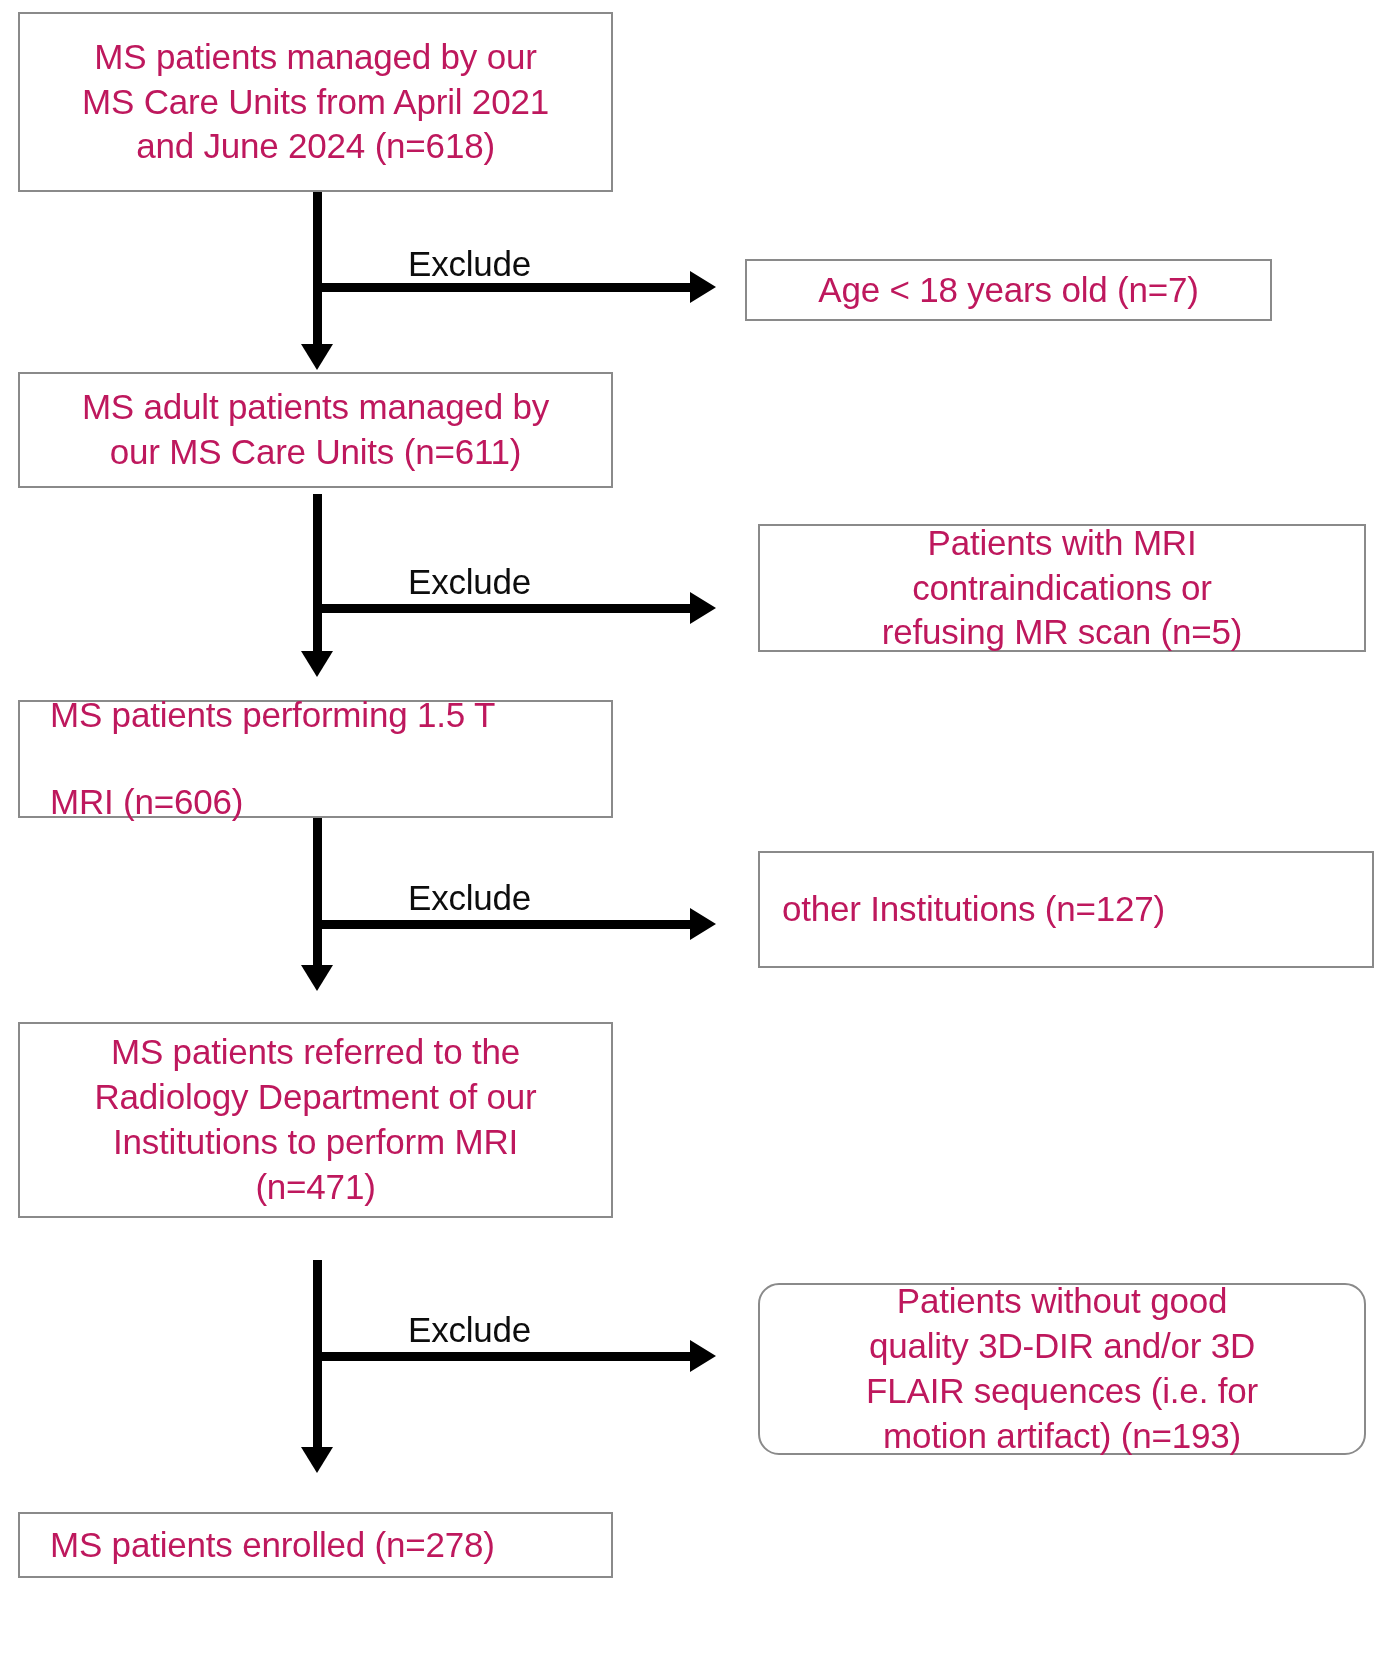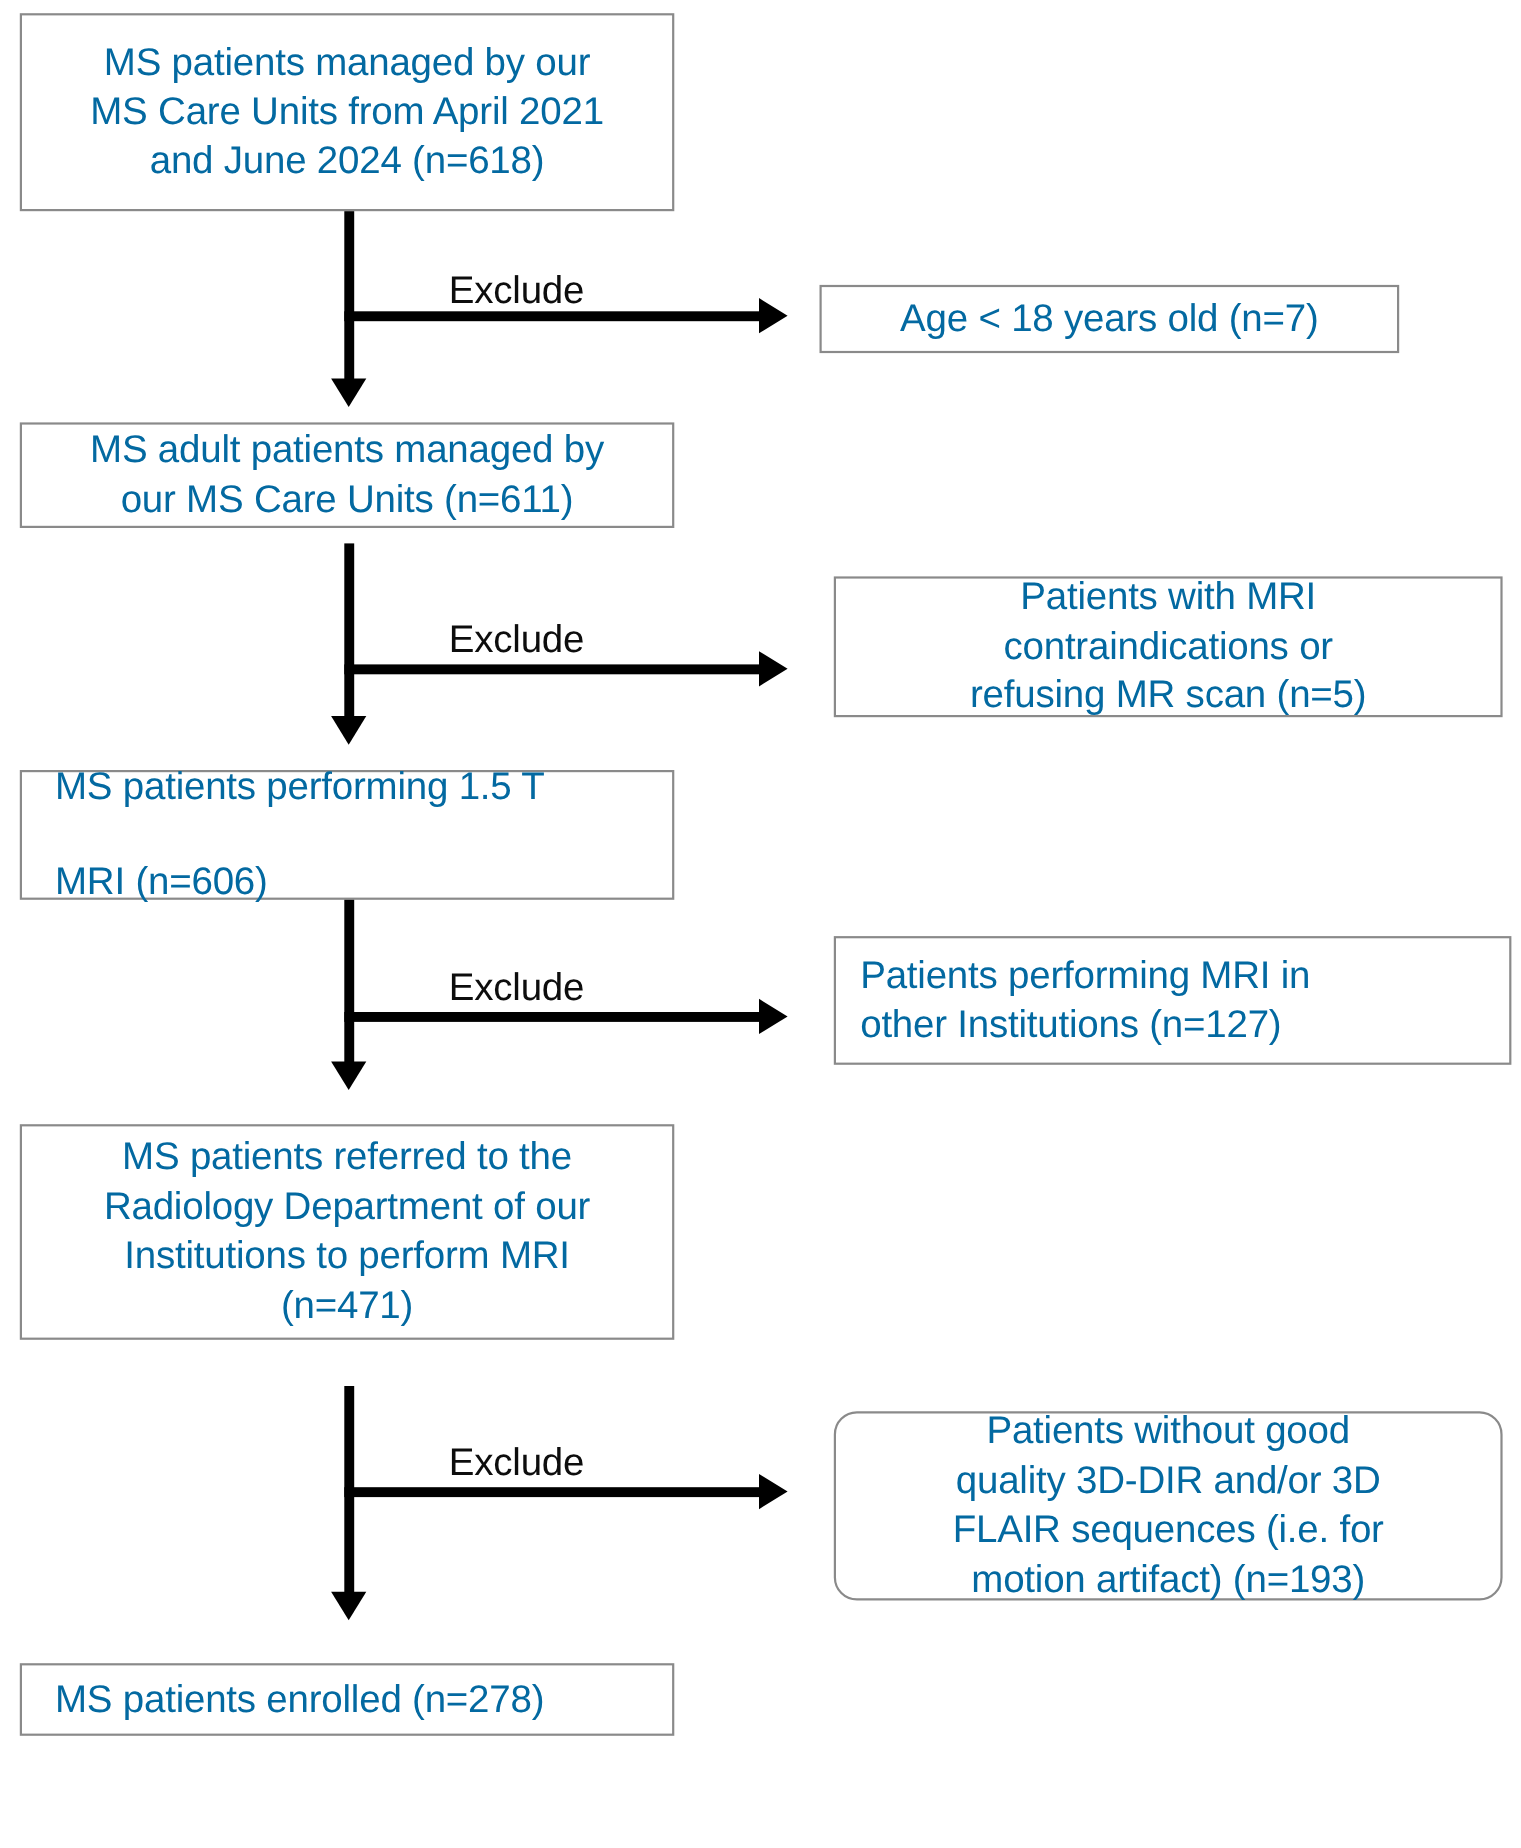--- a/index.html
+++ b/index.html
@@ -27,21 +27,21 @@
     position: absolute;
     box-sizing: border-box;
     border: 2px solid #8a8a8a;
     background: #ffffff;
     display: flex;
     flex-direction: column;
     justify-content: center;
     font-size: 35px;
     line-height: 1.28;
     letter-spacing: -0.2px;
-    color: #0369a1;
+    color: #be185d;
     padding: 4px 10px;
   }
   .node .ln { display: block; white-space: pre; }
   .node.center { align-items: center; text-align: center; }
   .node.left   { align-items: flex-start; text-align: left; }
 
   
   .vline {
     position: absolute;
     background: #000000;
@@ -91,21 +91,21 @@
   <div class="arrow-down" style="left:301px; top:344px;"></div>
 
   <div class="hline" style="left:313px; top:283px; width:380px;"></div>
   <div class="arrow-right" style="left:690px; top:271px;"></div>
   <div class="edge-label" style="left:408px; top:244px;">Exclude</div>
 
   <div class="node center" style="left:745px; top:259px; width:527px; height:62px;">
     <span class="ln">Age &lt; 18 years old (n=7)</span>
   </div>
 
-  <div class="node center" style="left:18px; top:372px; width:595px; height:96px;margin-top:12px;">
+  <div class="node center" style="left:18px; top:372px; width:595px; height:116px;">
     <span class="ln">MS adult patients managed by</span>
     <span class="ln">our MS Care Units (n=611)</span>
   </div>
 
   <div class="vline" style="left:313px; top:494px; height:165px;"></div>
   <div class="arrow-down" style="left:301px; top:651px;"></div>
 
   <div class="hline" style="left:313px; top:604px; width:380px;"></div>
   <div class="arrow-right" style="left:690px; top:592px;"></div>
   <div class="edge-label" style="left:408px; top:562px;">Exclude</div>
@@ -122,21 +122,20 @@
   </div>
 
   <div class="vline" style="left:313px; top:818px; height:155px;"></div>
   <div class="arrow-down" style="left:301px; top:965px;"></div>
 
   <div class="hline" style="left:313px; top:920px; width:380px;"></div>
   <div class="arrow-right" style="left:690px; top:908px;"></div>
   <div class="edge-label" style="left:408px; top:878px;">Exclude</div>
 
   <div class="node left" style="left:758px; top:851px; width:616px; height:117px; padding-left:22px;">
-    <span class="ln">Patients performing MRI in</span>
     <span class="ln">other Institutions (n=127)</span>
   </div>
 
   <div class="node center" style="left:18px; top:1022px; width:595px; height:196px;">
     <span class="ln">MS patients referred to the</span>
     <span class="ln">Radiology Department of our</span>
     <span class="ln">Institutions to perform MRI</span>
     <span class="ln">(n=471)</span>
   </div>
 

